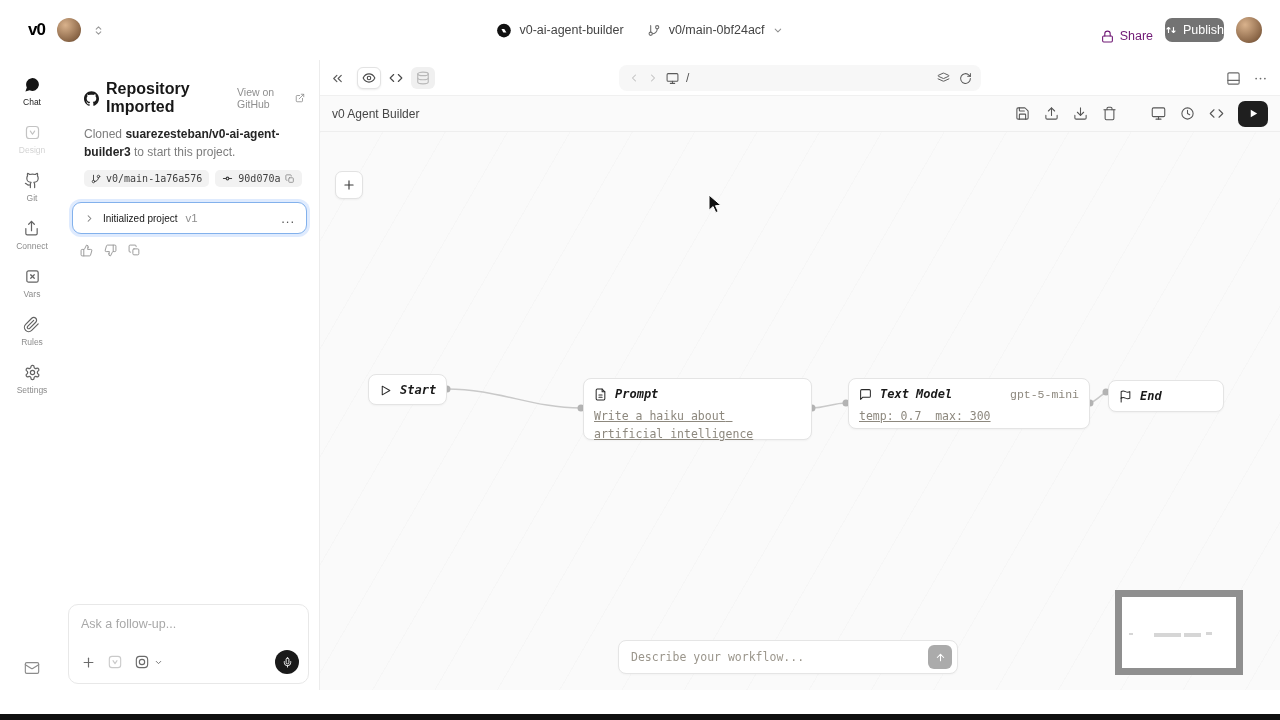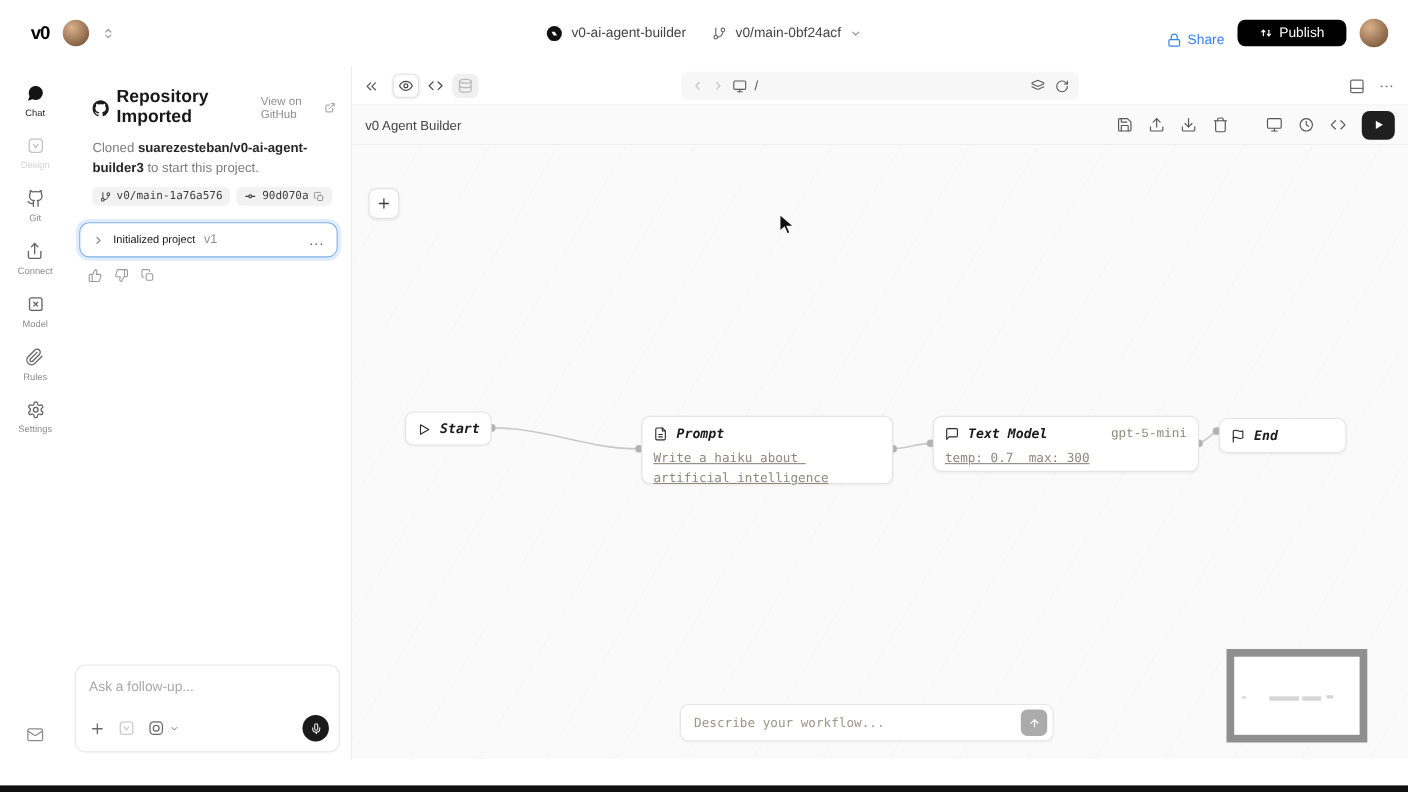--- a/index.html
+++ b/index.html
@@ -12,23 +12,23 @@
   .top-bar { position:absolute; left:0; top:0; right:0; height:60px; background:#fff; }
   .tb-left { position:absolute; left:28px; top:0; height:60px; display:flex; align-items:center; gap:12px; }
   .logo { font-weight:800; font-size:17px; letter-spacing:-1px; color:#000; }
   .avatar { width:24px; height:24px; border-radius:50%;
     background:radial-gradient(circle at 35% 30%, #d9b28c, #8a6647 70%, #5c412c); }
   .avatar.lg { width:26px; height:26px; }
   .tb-center { position:absolute; left:50%; top:0; transform:translateX(-50%); height:60px;
     display:flex; align-items:center; gap:8px; white-space:nowrap; }
   .proj-name, .branch-name { font-size:12.5px; color:#444; }
   .tb-right { position:absolute; right:18px; top:0; height:60px; display:flex; align-items:center; gap:12px; }
-  .share-btn { display:flex; align-items:center; gap:6px; font-size:12.5px; color:#3b82f6; cursor:pointer;margin-top:12px; }
-  .publish-btn { display:flex; align-items:center; gap:6px; background:#000000; color:#fff;
-    font-size:12.5px; font-weight:500; border-radius:7px; padding:5px 20px; cursor:pointer; }
+  .share-btn { display:flex; align-items:center; gap:6px; font-size:12.5px; color:#701a75; cursor:pointer;margin-top:12px; }
+  .publish-btn { display:flex; align-items:center; gap:6px; background:#737373; color:#fff;
+    font-size:12.5px; font-weight:500; border-radius:7px; padding:5px 0; cursor:pointer; }
 
   
   .rail { position:absolute; left:0; top:60px; width:64px; bottom:30px;
     display:flex; flex-direction:column; align-items:center; padding-top:16px; }
   .rail-item { display:flex; flex-direction:column; align-items:center; gap:4px;
     margin-bottom:17px; color:#636363; cursor:pointer; }
   .rail-item .lbl { font-size:8.5px; color:#8c8c8c; }
   .rail-item.active { color:#111; }
   .rail-item.active .lbl { color:#222; }
   .rail-item.disabled { opacity:.38; }
@@ -227,21 +227,21 @@
       <span class="lbl">Connect</span>
     </div>
     <div class="rail-item">
       <span>
         <svg width="17" height="17" viewBox="0 0 24 24" fill="none" stroke="currentColor" stroke-width="1.7" stroke-linecap="round" stroke-linejoin="round">
             <rect x="4" y="4" width="16" height="16" rx="2.5"></rect>
             <path d="m9.5 9.5 5 5"></path>
             <path d="m14.5 9.5-5 5"></path>
           </svg>
       </span>
-      <span class="lbl">Model</span>
+      <span class="lbl">Vars</span>
     </div>
     <div class="rail-item">
       <span>
         <svg width="17" height="17" viewBox="0 0 24 24" fill="none" stroke="currentColor" stroke-width="1.7" stroke-linecap="round" stroke-linejoin="round">
             <path d="m21.44 11.05-9.19 9.19a6 6 0 0 1-8.49-8.49l8.57-8.57A4 4 0 1 1 18 8.84l-8.59 8.57a2 2 0 0 1-2.83-2.83l8.49-8.48"></path>
           </svg>
       </span>
       <span class="lbl">Rules</span>
     </div>
     <div class="rail-item">

